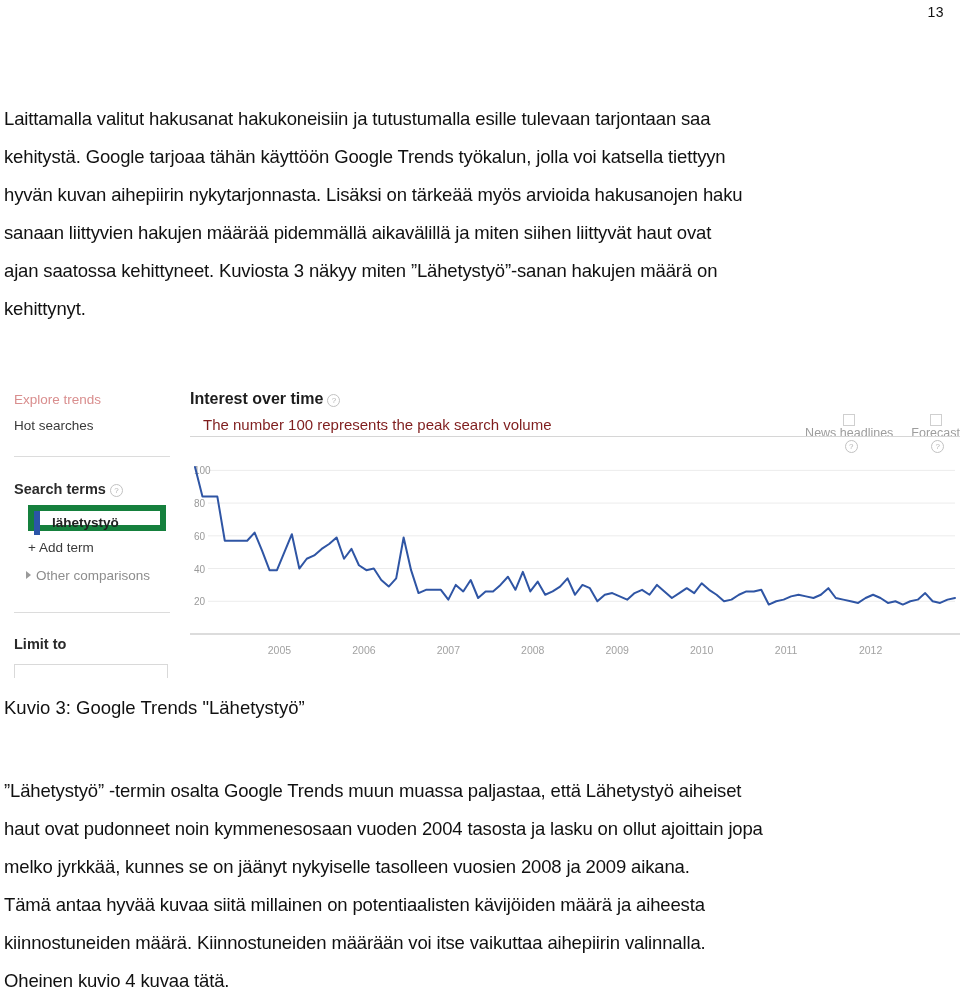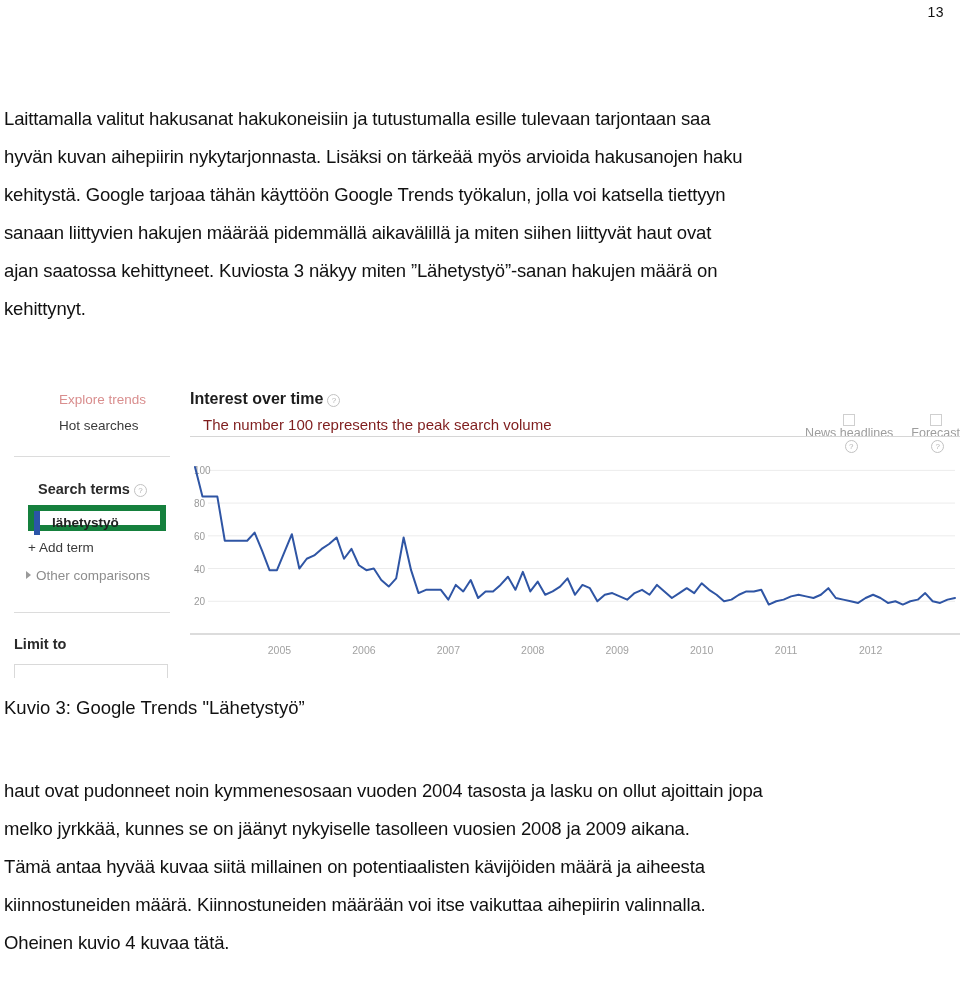--- a/index.html
+++ b/index.html
@@ -76,21 +76,20 @@
     top: 0px;
     width: 178px;
     height: 300px;
   }
   .tr-sidebar .sb-link {
     font-family: "Liberation Sans", sans-serif;
     font-size: 13.5px;
     color: #3a3a3a;
     position: absolute;
     white-space: nowrap;
-    margin-left: 45px;
   }
   .sb-explore {
     left: 14px;
     top: 14px;
     color: #d98e8e !important;
   }
   .sb-hot {
     left: 14px;
     top: 40px;
   }
@@ -105,21 +104,21 @@
   .sb-rule-2 { top: 234px; }
 
   .sb-heading {
     position: absolute;
     font-family: "Liberation Sans", sans-serif;
     font-size: 14.5px;
     font-weight: bold;
     color: #2b2b2b;
     white-space: nowrap;
   }
-  .sb-searchterms { left: 14px; top: 103px; margin-left: 24px; }
+  .sb-searchterms { left: 14px; top: 103px; }
   .sb-limitto { left: 14px; top: 258px; }
 
   .help-badge {
     display: inline-block;
     width: 11px;
     height: 11px;
     line-height: 11px;
     border-radius: 50%;
     border: 1px solid #c2c2c2;
     color: #b3b3b3;
@@ -271,22 +270,22 @@
     height: 232px;
   }
 </style>
 </head>
 <body>
 
 <div class="page-number">13</div>
 
 <div class="prose-top">
   <div class="line">Laittamalla valitut hakusanat hakukoneisiin ja tutustumalla esille tulevaan tarjontaan saa</div>
+  <div class="line">kehitystä. Google tarjoaa tähän käyttöön Google Trends työkalun, jolla voi katsella tiettyyn</div>
   <div class="line">hyvän kuvan aihepiirin nykytarjonnasta. Lisäksi on tärkeää myös arvioida hakusanojen haku</div>
-  <div class="line">kehitystä. Google tarjoaa tähän käyttöön Google Trends työkalun, jolla voi katsella tiettyyn</div>
   <div class="line">sanaan liittyvien hakujen määrää pidemmällä aikavälillä ja miten siihen liittyvät haut ovat</div>
   <div class="line">ajan saatossa kehittyneet. Kuviosta 3 näkyy miten ”Lähetystyö”-sanan hakujen määrä on</div>
   <div class="line">kehittynyt.</div>
 </div>
 
 <div class="trends">
 
   <div class="tr-sidebar">
     <div class="sb-link sb-explore">Explore trends</div>
     <div class="sb-link sb-hot">Hot searches</div>
@@ -362,18 +361,19 @@
           </g>
         <path id="dataline" fill="none" stroke="#2f55a4" stroke-width="2" stroke-linejoin="round" stroke-linecap="round" d="M5.00,23.09 L12.45,52.55 L19.90,52.55 L27.35,52.55 L34.80,96.73 L42.25,96.73 L49.71,96.73 L57.16,96.73 L64.61,88.55 L72.06,106.55 L79.51,126.18 L86.96,126.18 L94.41,108.18 L101.86,90.18 L109.31,124.55 L116.76,114.73 L124.22,111.45 L131.67,104.91 L139.12,100.00 L146.57,93.45 L154.02,114.73 L161.47,104.91 L168.92,121.27 L176.37,126.18 L183.82,124.55 L191.27,136.00 L198.73,142.55 L206.18,134.36 L213.63,93.45 L221.08,126.18 L228.53,149.09 L235.98,145.82 L243.43,145.82 L250.88,145.82 L258.33,155.64 L265.78,140.91 L273.24,147.45 L280.69,136.00 L288.14,154.00 L295.59,147.45 L303.04,147.45 L310.49,140.91 L317.94,132.73 L325.39,145.82 L332.84,127.82 L340.29,147.45 L347.75,137.64 L355.20,150.73 L362.65,147.45 L370.10,142.55 L377.55,134.36 L385.00,150.73 L392.45,140.91 L399.90,144.18 L407.35,157.27 L414.80,150.73 L422.25,149.09 L429.71,152.36 L437.16,155.64 L444.61,149.09 L452.06,145.82 L459.51,150.73 L466.96,140.91 L474.41,147.45 L481.86,154.00 L489.31,149.09 L496.76,144.18 L504.22,149.09 L511.67,139.27 L519.12,145.82 L526.57,150.73 L534.02,157.27 L541.47,155.64 L548.92,150.73 L556.37,147.45 L563.82,147.45 L571.27,145.82 L578.73,160.55 L586.18,157.27 L593.63,155.64 L601.08,152.36 L608.53,150.73 L615.98,152.36 L623.43,154.00 L630.88,150.73 L638.33,144.18 L645.78,154.00 L653.24,155.64 L660.69,157.27 L668.14,158.91 L675.59,154.00 L683.04,150.73 L690.49,154.00 L697.94,158.91 L705.39,157.27 L712.84,160.55 L720.29,157.27 L727.75,155.64 L735.20,149.09 L742.65,157.27 L750.10,158.91 L757.55,155.64 L765.00,154.00"></path>
       </svg>
     </div>
   </div>
 </div>
 
 <div class="caption">Kuvio 3: Google Trends "Lähetystyö”</div>
 
 <div class="prose-bottom">
+  <div class="line">”Lähetystyö” -termin osalta Google Trends muun muassa paljastaa, että Lähetystyö aiheiset</div>
   <div class="line">haut ovat pudonneet noin kymmenesosaan vuoden 2004 tasosta ja lasku on ollut ajoittain jopa</div>
   <div class="line">melko jyrkkää, kunnes se on jäänyt nykyiselle tasolleen vuosien 2008 ja 2009 aikana.</div>
   <div class="line">Tämä antaa hyvää kuvaa siitä millainen on potentiaalisten kävijöiden määrä ja aiheesta</div>
   <div class="line">kiinnostuneiden määrä. Kiinnostuneiden määrään voi itse vaikuttaa aihepiirin valinnalla.</div>
   <div class="line">Oheinen kuvio 4 kuvaa tätä.</div>
 </div>
 
 </body></html>

